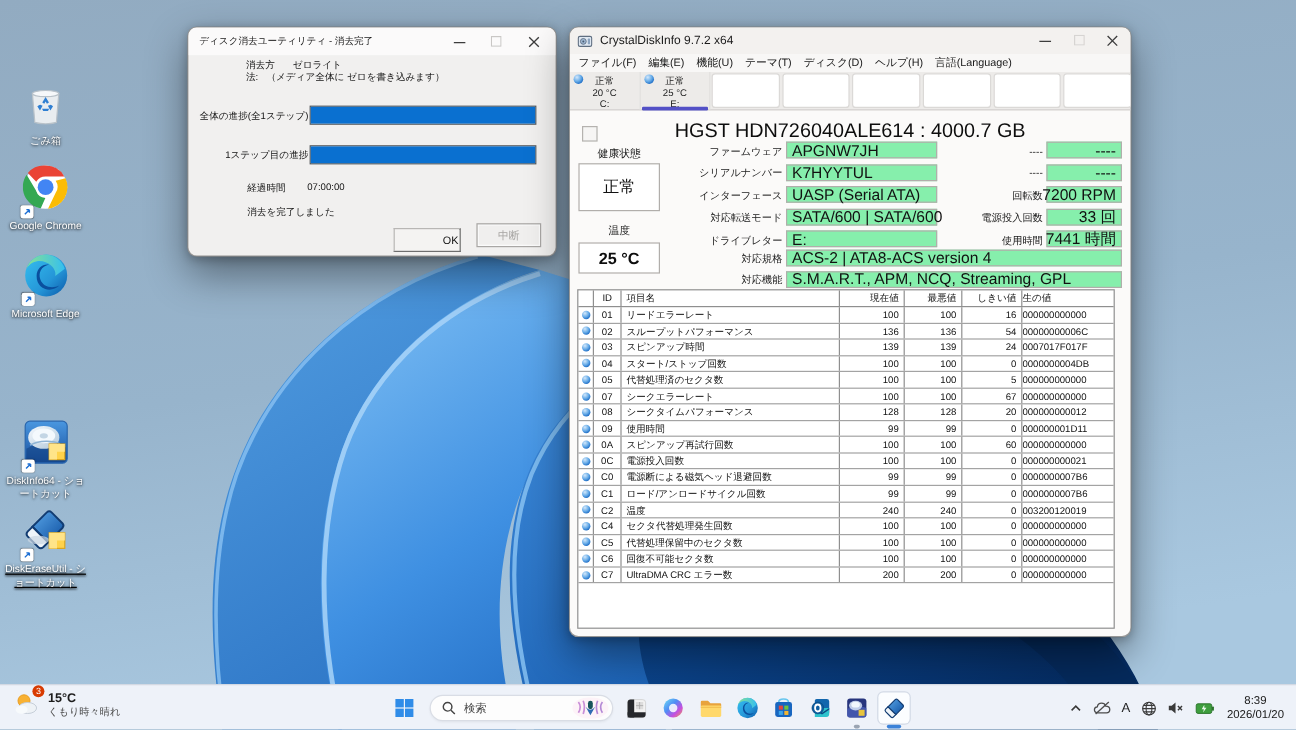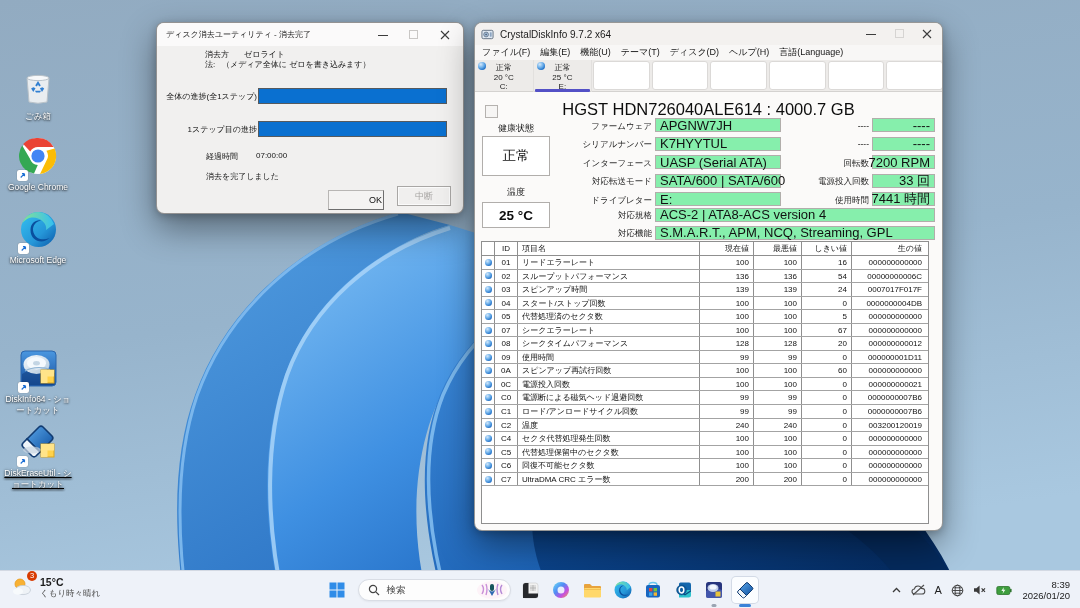--- a/index.html
+++ b/index.html
@@ -86,21 +86,21 @@
   #smart-table .hrow, #smart-table .trow { display:flex; }
   #smart-table .hrow { height:14px; border-bottom:1px solid #8f8f8f; }
   #smart-table .trow { height:13.55px; border-bottom:1px solid #a3a3a3; }
   #smart-table .c { flex:0 0 auto; font-size:8px; line-height:13px; color:#111; overflow:hidden; white-space:nowrap; }
   #smart-table .c.dotc { width:13px; border-right:1px solid #8f8f8f; display:flex; align-items:center; justify-content:center; }
   #smart-table .c.idc { width:23px; border-right:1px solid #8f8f8f; text-align:center; }
   #smart-table .c.namec { width:182px; border-right:1px solid #8f8f8f; padding-left:4px; }
   #smart-table .c.curc { width:54px; border-right:1px solid #8f8f8f; text-align:right; padding-right:4px; }
   #smart-table .c.worc { width:48px; border-right:1px solid #8f8f8f; text-align:right; padding-right:4px; }
   #smart-table .c.thrc { width:50px; border-right:1px solid #8f8f8f; text-align:right; padding-right:4px; }
-  #smart-table .c.rawc { width:74px; text-align:right; padding-right:4px; }
+  #smart-table .c.rawc { width:74px; padding-right:4px; }
   #smart-table .hrow .c { line-height:14px; }
   .sdot { width:7px; height:7px; border-radius:50%;
     background:radial-gradient(circle at 35% 30%, #d3e8fb, #66abe8 45%, #1a6ac4 78%, #0d4fa0); }
 
   
   #taskbar { position:absolute; left:0; top:570px; width:1080px; height:38px; background:#eef2f9; border-top:1px solid rgba(130,145,165,.25); }
   #weather-widget { position:absolute; left:10px; top:4px; display:flex; align-items:center; }
   #weather-icon { position:relative; width:24px; height:24px; }
   #weather-badge { position:absolute; right:-3px; top:-4px; min-width:10px; height:10px; border-radius:5px; background:#d83b01;
     color:#fff; font-size:7.5px; line-height:10px; text-align:center; padding:0 2px; }
@@ -115,21 +115,21 @@
   .runline.idle { width:5px; background:#9aa4b2; }
   #search-box { width:153px; height:22px; margin:0 5px; background:#fdfdfd; border:1px solid #d9dde5; border-radius:12px;
     display:flex; align-items:center; position:relative; box-shadow:0 1px 2px rgba(0,0,0,.05); }
   #search-box .sico { margin-left:9px; }
   #search-box .stext { margin-left:7px; font-size:9.5px; color:#454545; }
   #search-art { position:absolute; right:2px; top:1px; width:32px; height:18px; }
   #tb-tray { position:absolute; right:0; top:0; height:38px; display:flex; align-items:center; }
   .tray-ic { margin:0 4.5px; display:flex; align-items:center; justify-content:center; }
   #ime-a { font-size:11px; color:#1e1e1e; }
   #tray-clock { text-align:right; margin:0 10px 0 6px; }
-  #tray-time { font-size:9.5px; color:#1b1b1b; line-height:11.5px; text-align:right; }
+  #tray-time { font-size:9.5px; color:#1b1b1b; line-height:11.5px; text-align:center; }
   #tray-date { font-size:9.5px; color:#1b1b1b; line-height:11.5px; }
 </style>
 </head>
 <body>
 
 <div id="screen">
 
   <svg id="wallpaper" viewBox="0 0 1080 608" preserveAspectRatio="none">
     <defs>
       <linearGradient id="bgsky" x1="0" y1="0" x2="0.25" y2="1">

